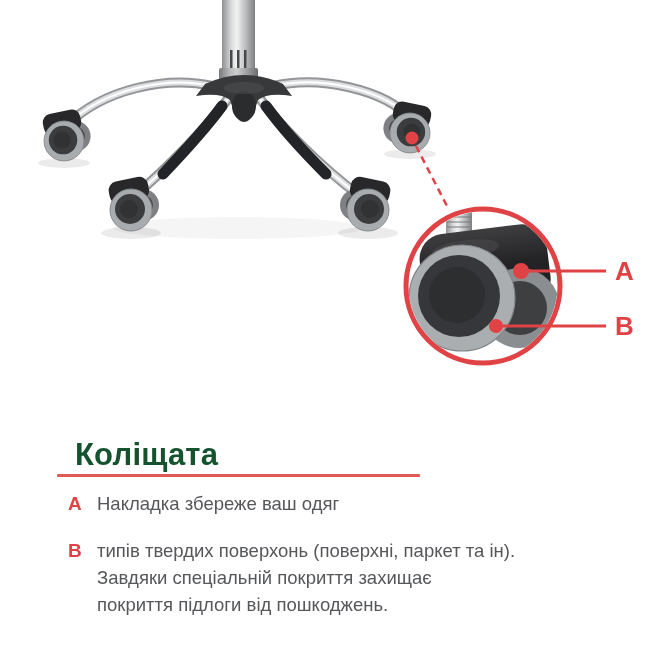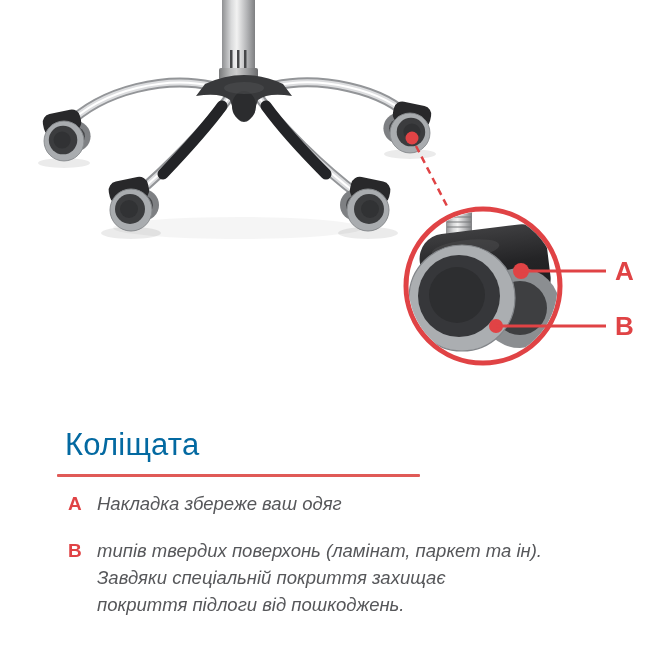--- a/index.html
+++ b/index.html
@@ -8,35 +8,35 @@
     font-family:"Liberation Sans",sans-serif;
   }
   .stage{position:relative;width:670px;height:670px;}
   .stage svg{position:absolute;left:0;top:0;}
   .callout-label{
     position:absolute;color:#e04345;font-weight:bold;font-size:26px;line-height:26px;
   }
   .label-a{left:615px;top:258px;}
   .label-b{left:615px;top:313px;}
   .page-title{
-    position:absolute;left:65px;top:427px;margin:0;
-    font-size:31px;font-weight:normal;color:#0369a1;letter-spacing:0.2px;
+    position:absolute;left:65px;top:427px;margin:10px;
+    font-size:31px;font-weight:bold;color:#14532d;letter-spacing:0.2px;
   }
   .title-rule{
     position:absolute;left:57px;top:474px;width:363px;height:3px;
     background:#e05a57;border-radius:1px;
   }
   .features{position:absolute;left:68px;top:490px;width:575px;}
   .feature{display:flex;align-items:flex-start;}
   .feature + .feature{margin-top:20px;}
   .feature .marker{
     flex:none;width:29px;color:#e04345;font-weight:bold;
     font-size:19px;line-height:27px;
   }
-  .feature .lines{font-size:18.5px;line-height:27px;color:#56575a;font-style:italic;}
+  .feature .lines{font-size:18.5px;line-height:27px;color:#56575a;}
 </style>
 </head>
 <body>
 
 <div class="stage">
 
   <svg width="670" height="670" viewBox="0 0 670 670">
     <defs>
       <linearGradient id="gcyl" x1="0" y1="0" x2="1" y2="0">
         <stop offset="0" stop-color="#8f9092"></stop>
@@ -161,19 +161,19 @@
   <div class="features">
     <div class="feature">
       <span class="marker">A</span>
       <div class="lines">
         <div>Накладка збереже ваш одяг</div>
       </div>
     </div>
     <div class="feature">
       <span class="marker">B</span>
       <div class="lines">
-        <div>типів твердих поверхонь (ламінат, паркет та ін).</div>
+        <div>типів твердих поверхонь (поверхні, паркет та ін).</div>
         <div>Завдяки спеціальній покриття захищає</div>
         <div>покриття підлоги від пошкоджень.</div>
       </div>
     </div>
   </div>
 </div>
 
 </body></html>

